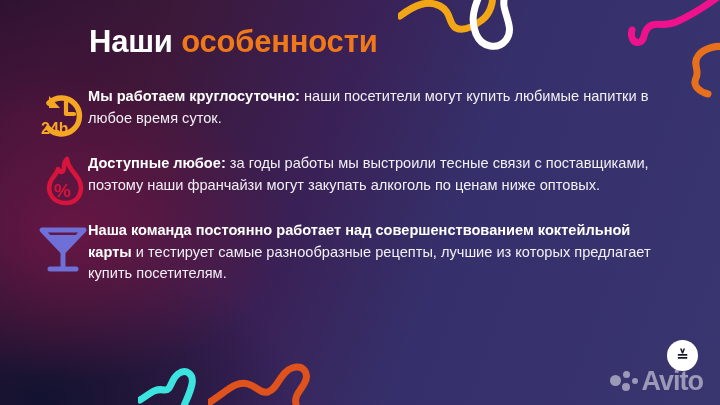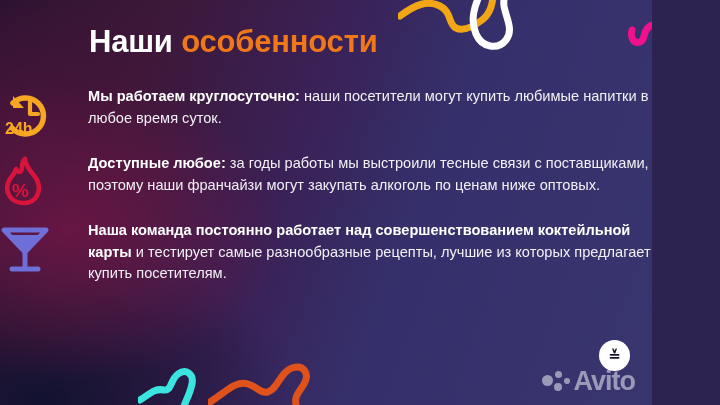--- a/index.html
+++ b/index.html
@@ -2,41 +2,41 @@
 <html><head>
 <meta charset="utf-8">
 <style>
   html,body{margin:0;padding:0;}
   body{
     width:720px;height:405px;overflow:hidden;
     font-family:"Liberation Sans","DejaVu Sans",sans-serif;
     background:#2d2350;
   }
   .slide{
-    position:relative;width:652px;height:405px;overflow:hidden;
+    position:relative;width:720px;height:405px;overflow:hidden;
     background:
       radial-gradient(ellipse 300px 210px at 70px 230px, rgba(110,22,70,.85) 0%, rgba(110,22,70,0) 72%),
       radial-gradient(ellipse 260px 190px at 30px 120px, rgba(72,20,58,.9) 0%, rgba(72,20,58,0) 75%),
       radial-gradient(ellipse 330px 200px at 40px 400px, rgba(16,18,48,.95) 0%, rgba(16,18,48,0) 78%),
       linear-gradient(110deg,#2a1230 0%, #3c1838 20%, #3a2055 42%, #35306b 62%, #39356f 100%);
   }
   
   .squiggle{position:absolute;pointer-events:none;}
   
   .title{
     position:absolute;left:89px;top:24px;
     font-size:31px;font-weight:bold;letter-spacing:-.2px;
     white-space:nowrap;
   }
   .title .w{color:#ffffff;}
   .title .o{color:#f07818;}
   
   .features{position:absolute;left:0;top:86px;width:720px;}
   .feature{position:relative;display:flex;align-items:flex-start;margin-bottom:13px;}
-  .ficon{width:88px;min-width:88px;display:flex;justify-content:flex-start;padding-top:2px;}
+  .ficon{width:88px;min-width:88px;display:flex;justify-content:flex-end;padding-top:2px;}
   .ftext{
     color:#f2f0f6;font-size:14.6px;line-height:21.5px;
     max-width:566px;
   }
   .ftext b{color:#ffffff;font-weight:bold;}
   
   .avito{
     position:absolute;right:17px;bottom:10px;
     display:flex;align-items:center;opacity:.62;
   }

